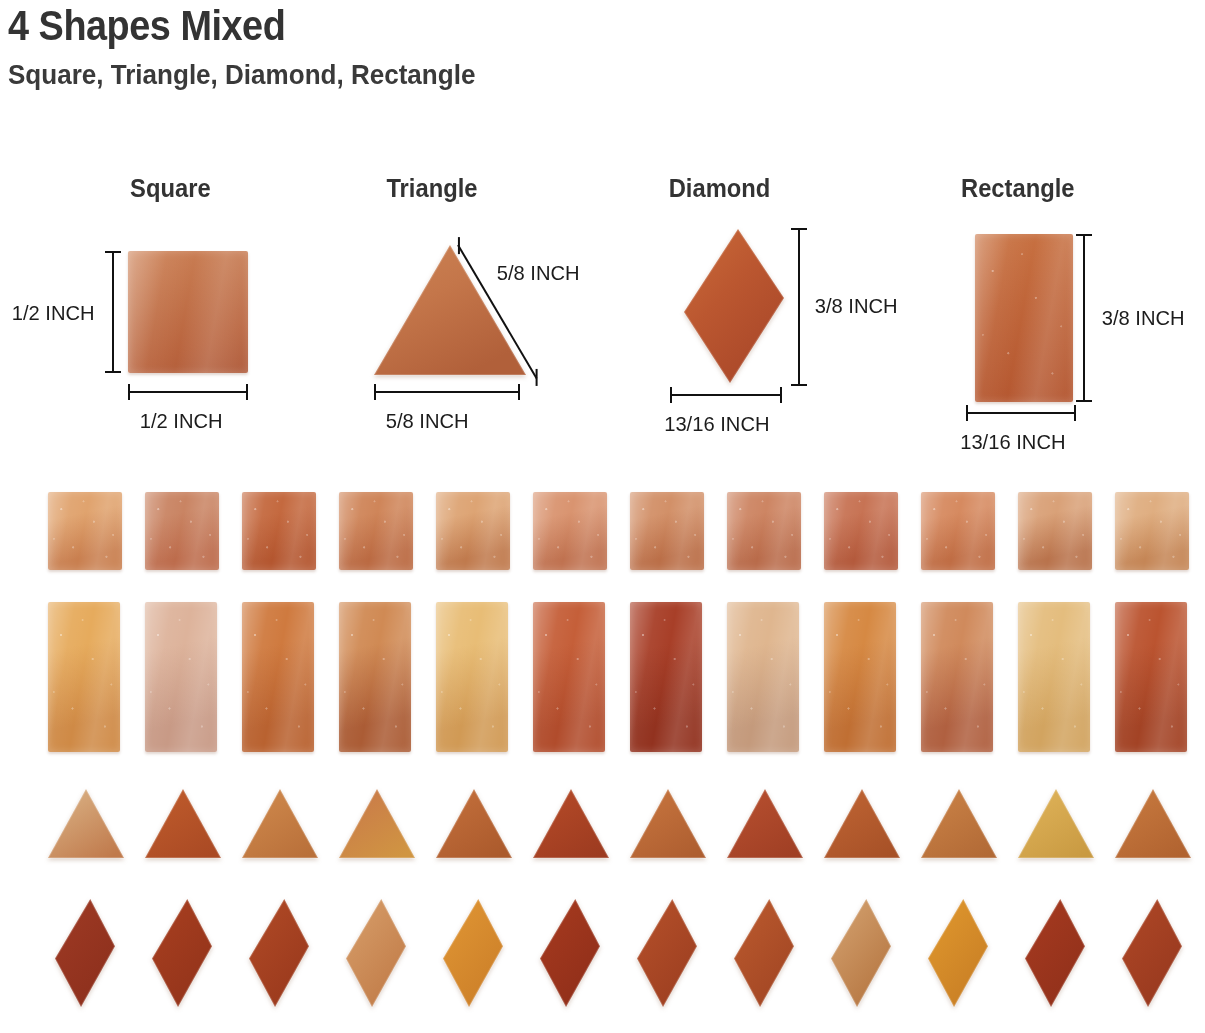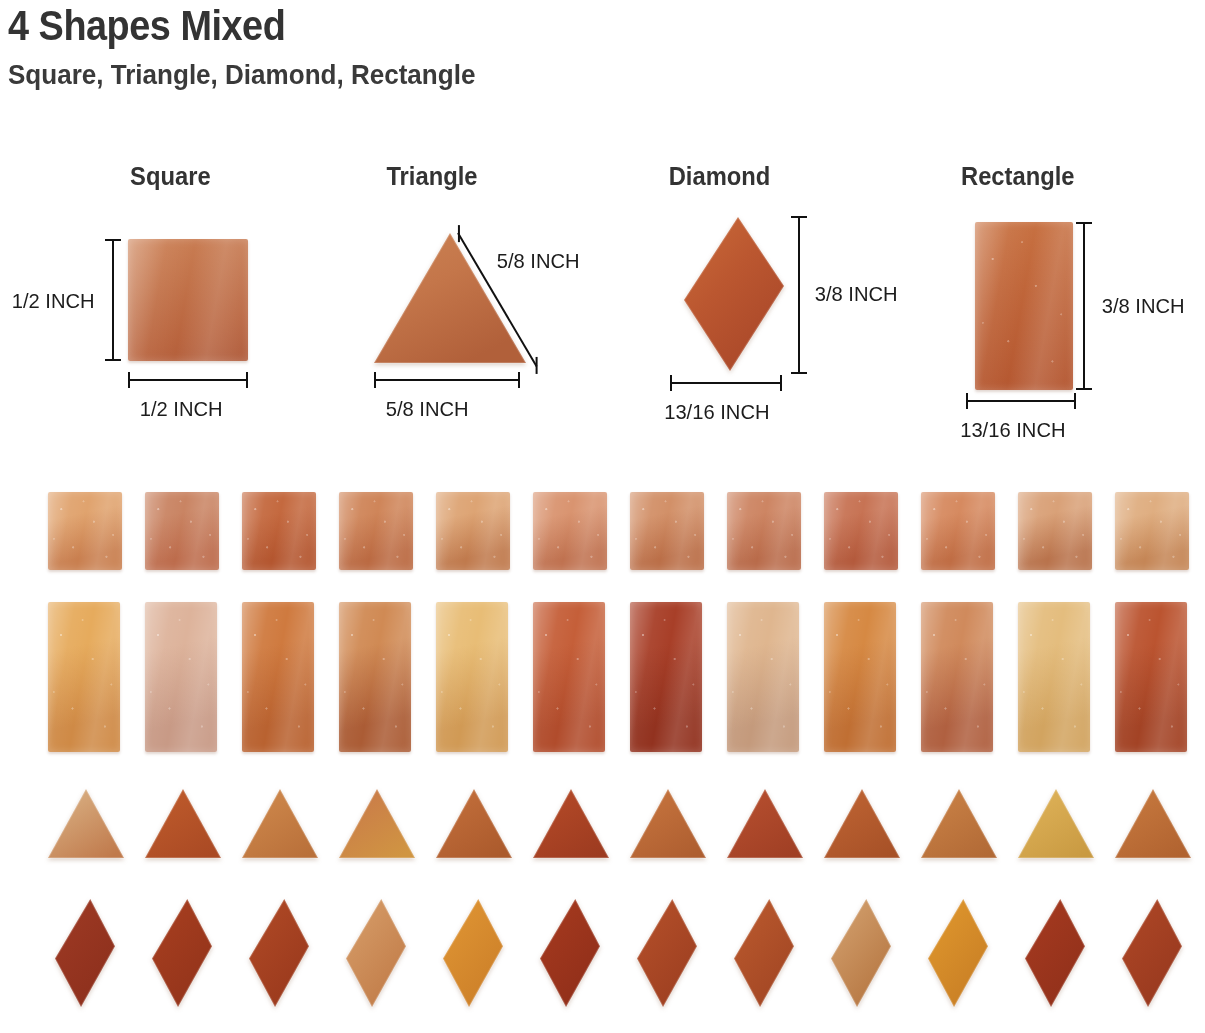--- a/index.html
+++ b/index.html
@@ -31,21 +31,21 @@
     font-weight: bold;
     color: #3a3a3a;
     line-height: 1.1;
     margin-top: 12px;
     transform: scaleX(0.93);
     transform-origin: left center;
     white-space: nowrap;
   }
 
   
-  #spec-row { position: absolute; left: 0; top: 154px; width: 1205px; height: 310px; }
+  #spec-row { position: absolute; left: 0; top: 166px; width: 1205px; height: 310px; }
   .spec-cell { position: absolute; top: 0; }
   .spec-label {
     position: absolute;
     font-size: 25px;
     font-weight: bold;
     color: #333333;
     white-space: nowrap;
     transform: scaleX(0.95);
   }
   .dim-text {

